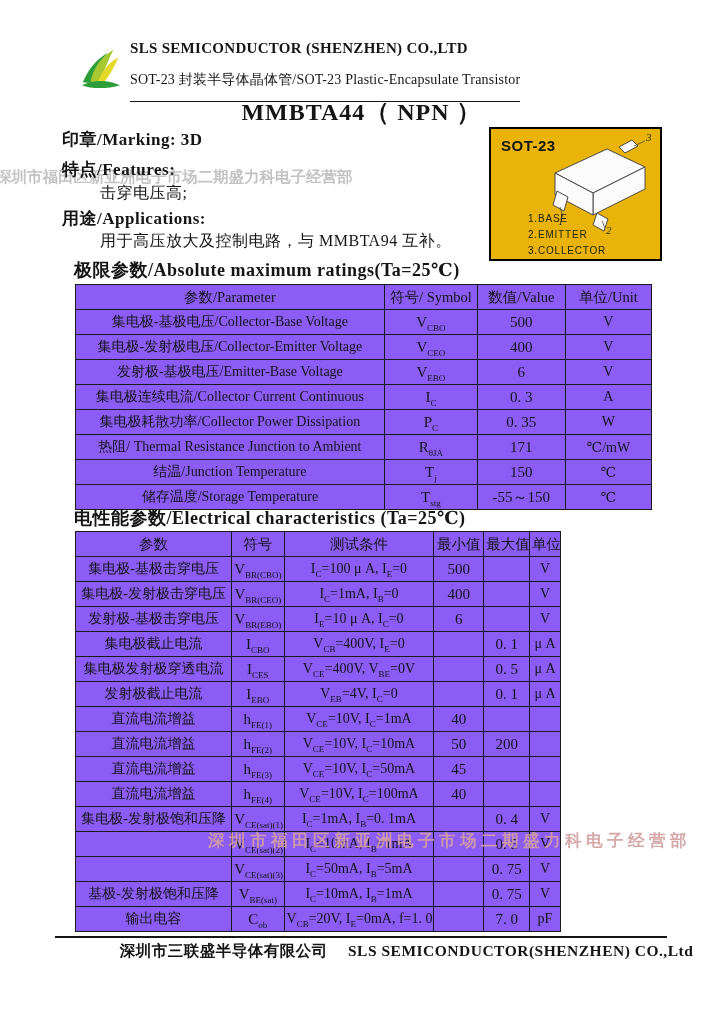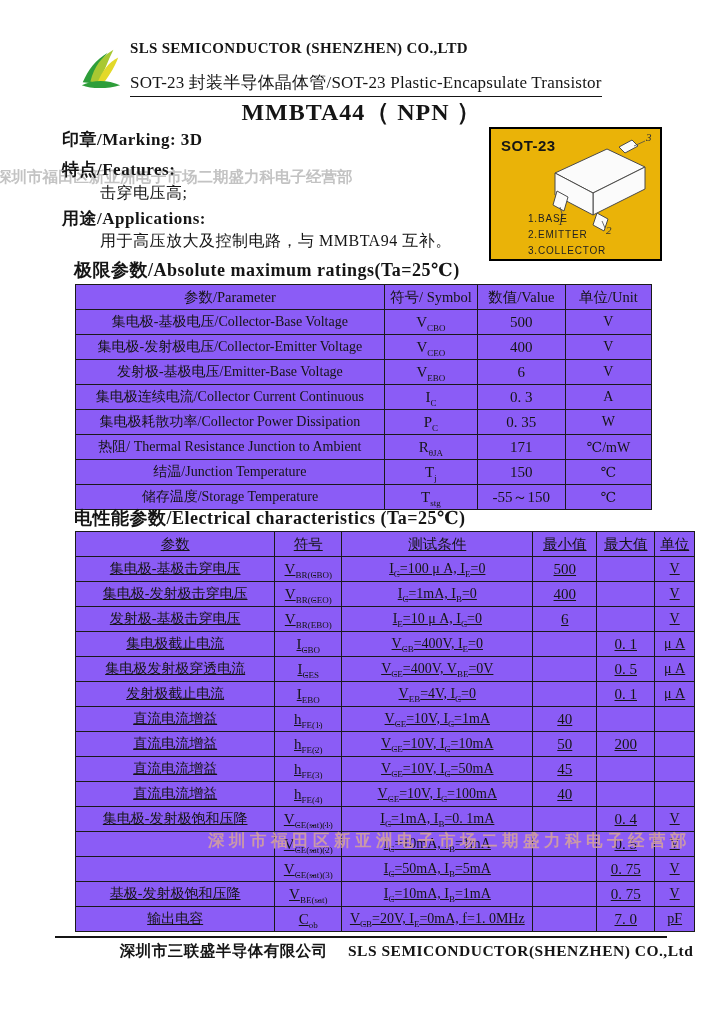--- a/index.html
+++ b/index.html
@@ -2,21 +2,21 @@
 <html><head>
 <meta charset="utf-8">
 <style>
   html,body{margin:0;padding:0;background:#e8e8e8;}
   .page{position:relative;width:723px;height:1024px;margin:0 auto;background:#ffffff;
         font-family:"Liberation Serif","DejaVu Serif",serif;color:#151515;overflow:hidden;}
   .abs{position:absolute;}
 
   
   .company{font-size:15px;font-weight:bold;letter-spacing:.3px;}
-  .subtitle{font-size:17px;border-bottom:1.5px solid #151515;padding-bottom:2px;letter-spacing:.2px;text-align:right;}
+  .subtitle{font-size:14px;border-bottom:1.5px solid #151515;padding-bottom:12px;letter-spacing:.2px;text-align:right;}
   .doc-title{width:100%;text-align:center;font-size:24px;font-weight:bold;letter-spacing:1px;}
 
   
   .lbl{font-size:17px;font-weight:bold;letter-spacing:.5px;}
   .body-txt{font-size:16px;letter-spacing:.5px;}
 
   
   .pkg-box{border:2px solid #000;background:#eab308;}
   .pkg-name{font-family:"Liberation Sans","DejaVu Sans",sans-serif;font-size:15px;font-weight:bold;letter-spacing:.5px;}
   .pkg-legend div{font-family:"Liberation Sans","DejaVu Sans",sans-serif;font-size:10px;
@@ -164,21 +164,21 @@
       <td>储存温度/Storage Temperature</td>
       <td class="sym">T<sub>stg</sub></td>
       <td class="sym">-55～150</td>
       <td>℃</td>
     </tr>
   </tbody>
     </table>
 
   <div class="abs sec-head" style="left:74px;top:506px;">电性能参数/Electrical characteristics (Ta=25℃)</div>
 
-  <table class="abs" style="left:75px;top:531px;width:620px;text-decoration:underline;">
+  <table class="abs" style="left:75px;top:531px;width:486px;">
     <colgroup>
         <col style="width:32.2%">
         <col style="width:10.8%">
         <col style="width:30.9%">
         <col style="width:10.3%">
         <col style="width:9.4%">
         <col style="width:6.4%">
       </colgroup>
     <tbody>
         <tr>

